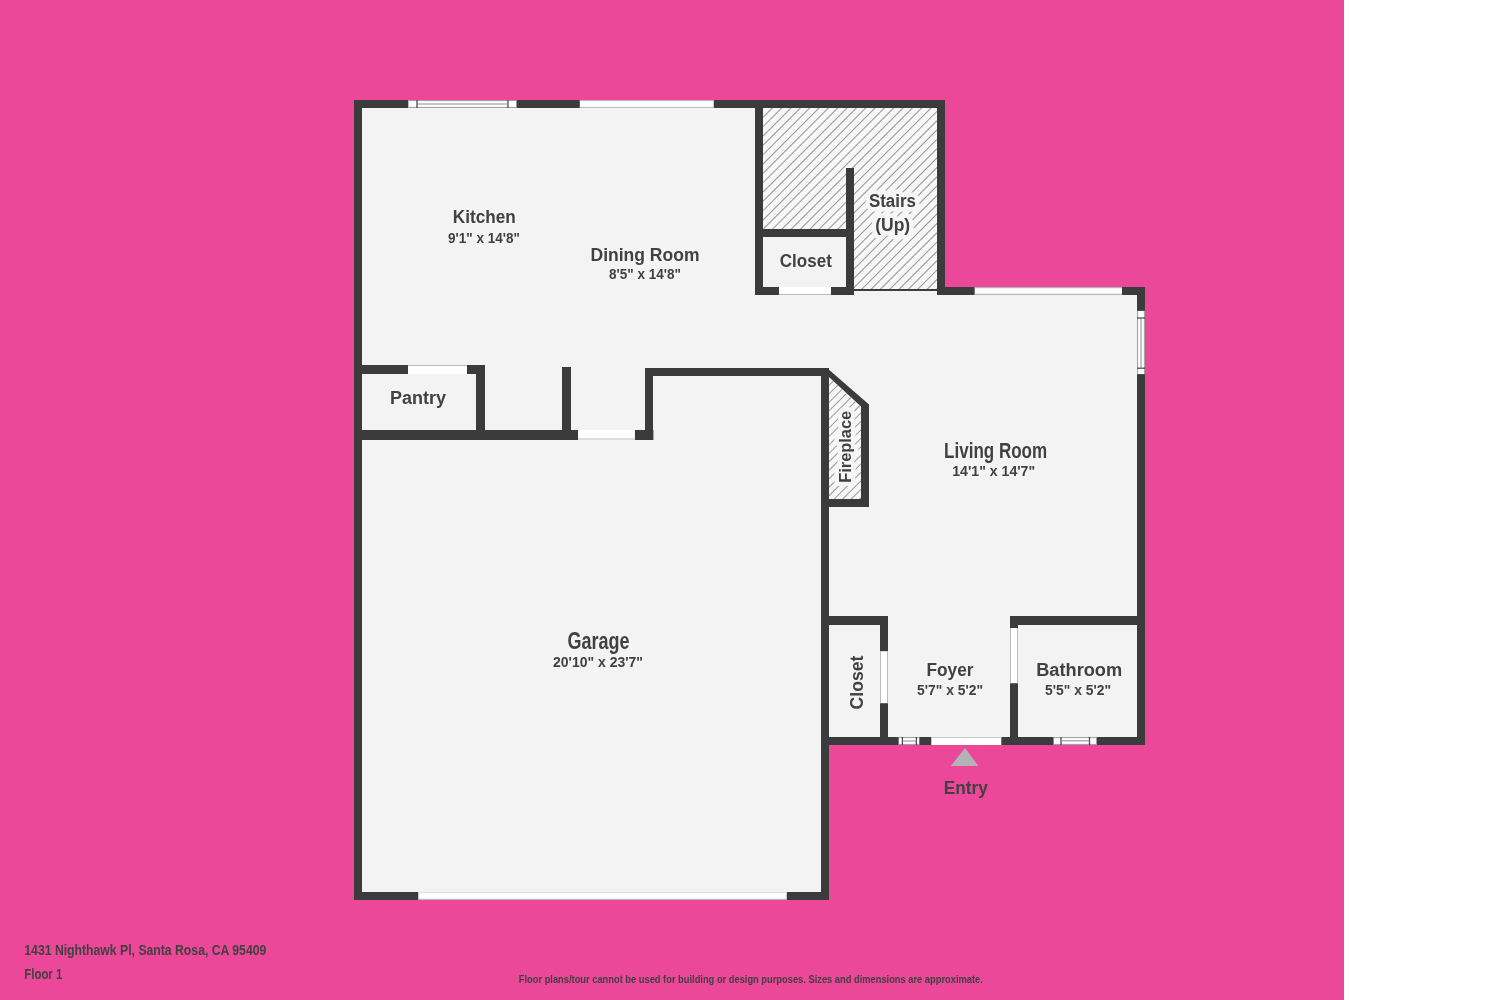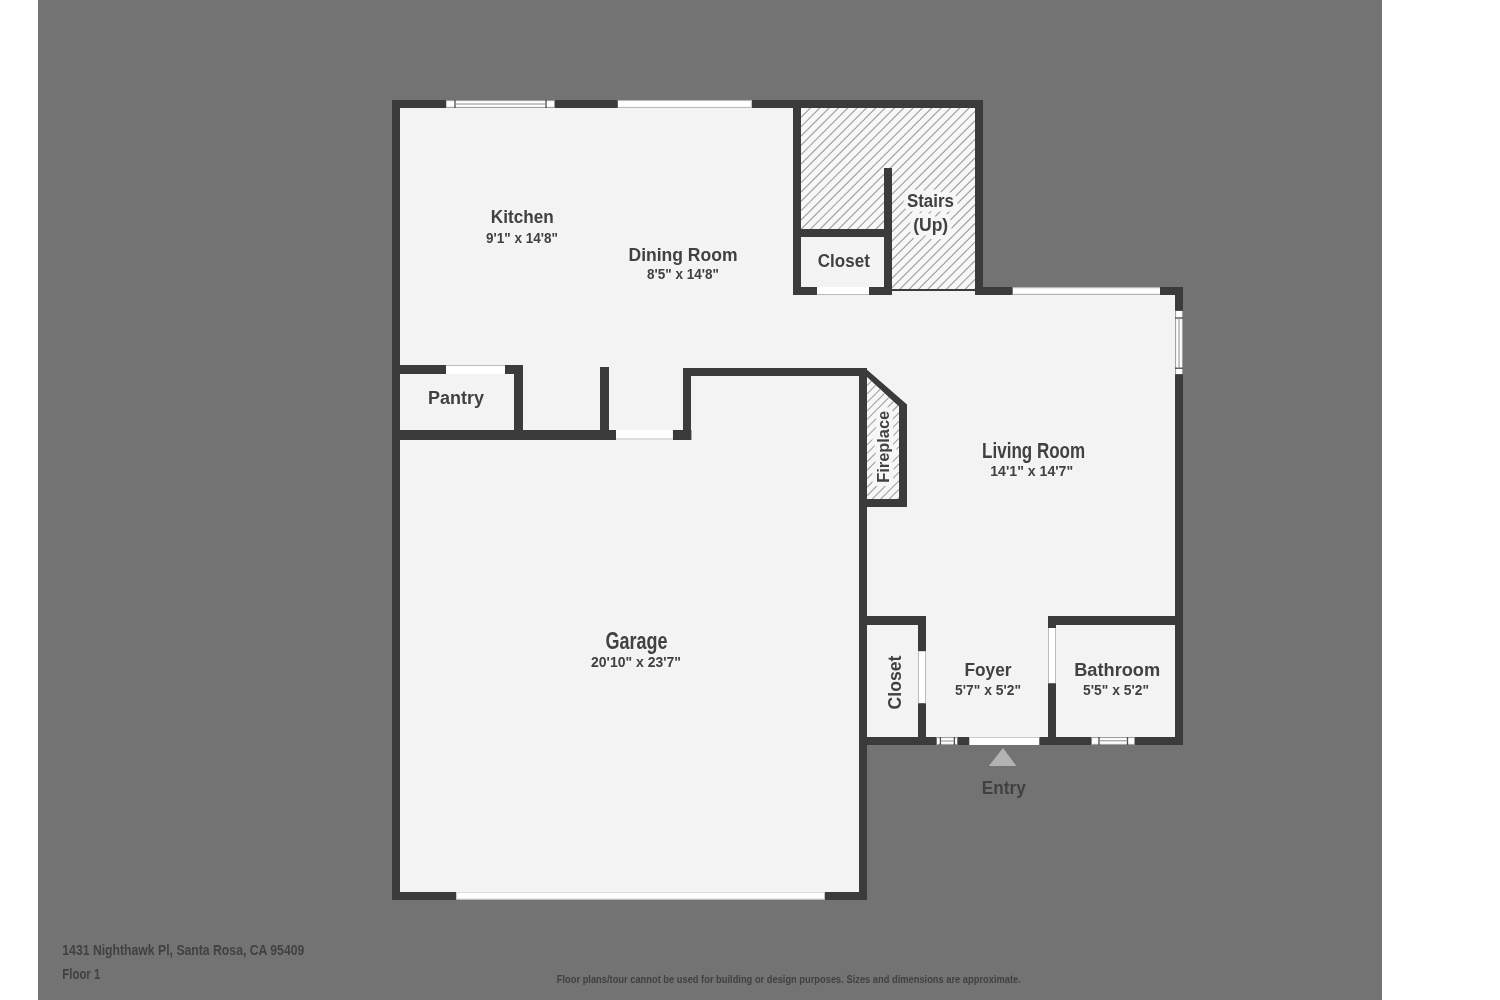--- a/index.html
+++ b/index.html
@@ -1,16 +1,16 @@
 <!DOCTYPE html>
 <html><head>
 <meta charset="utf-8">
 <style>
   html,body{margin:0;padding:0;background:#ffffff;}
-  .page{position:relative;width:1344px;height:1000px;background:#737373;overflow:hidden;margin-left:38px;}
+  .page{position:relative;width:1344px;height:1000px;background:#ec4899;overflow:hidden;}
   svg{display:block;}
   text{font-family:"Liberation Sans",sans-serif;fill:#414141;font-weight:bold;}
   .halo{paint-order:stroke;stroke:#f4f4f4;stroke-width:5px;stroke-linejoin:round;}
   .halo2{paint-order:stroke;stroke:#f6f6f6;stroke-width:9px;stroke-linejoin:round;}
 </style>
 </head>
 <body>
 <div class="page">
 <svg width="1500" height="1000" viewBox="0 0 1500 1000">
 <defs>

